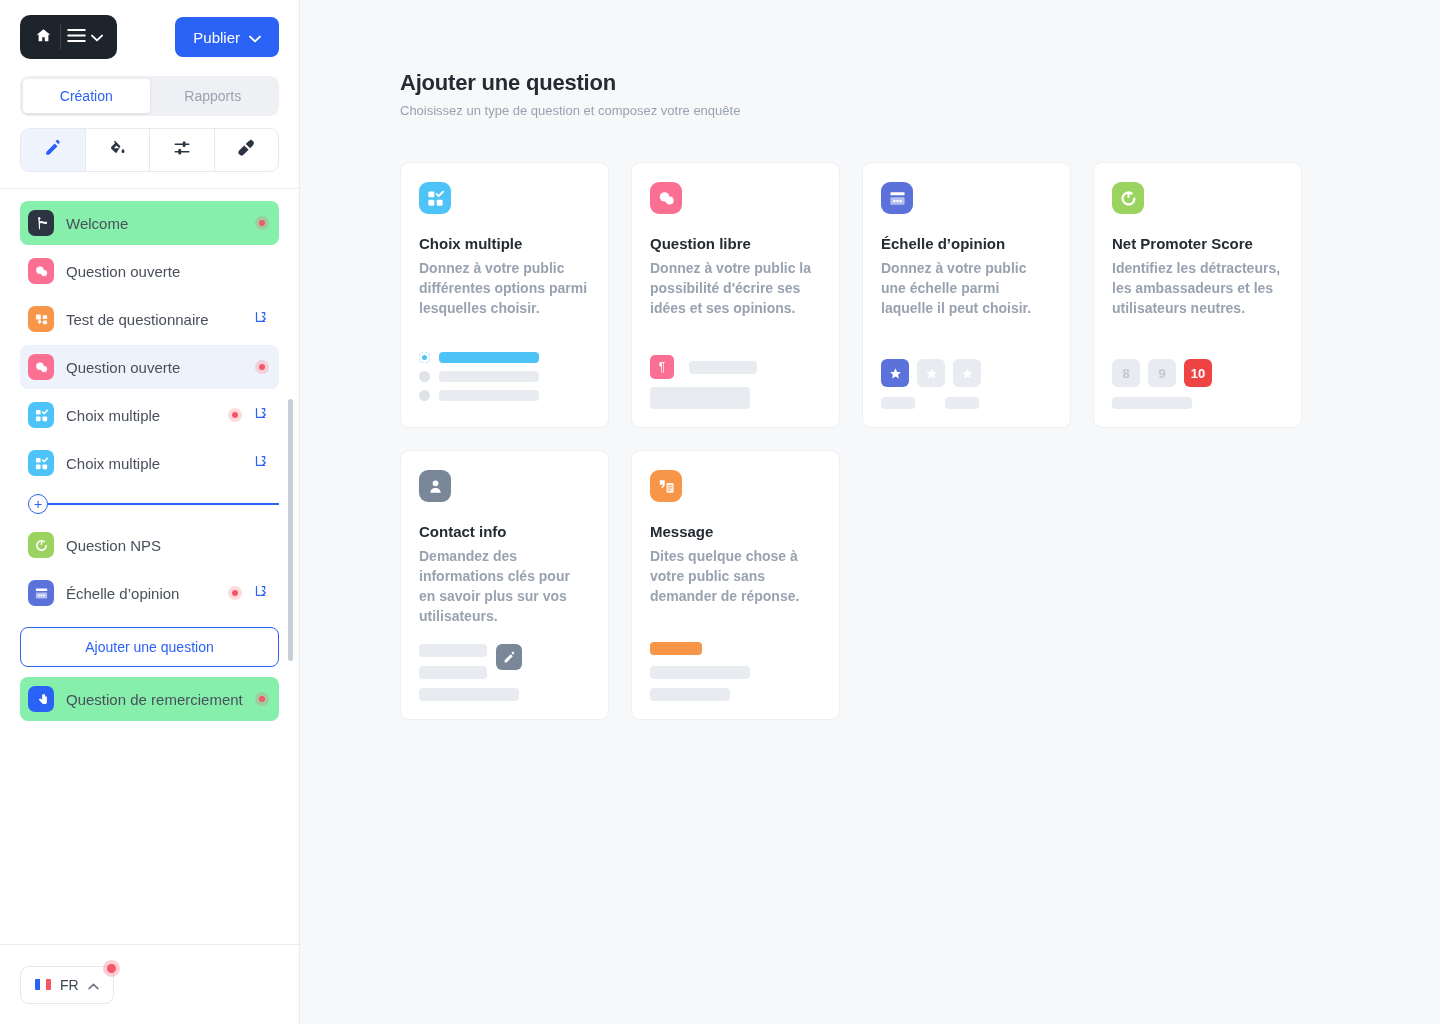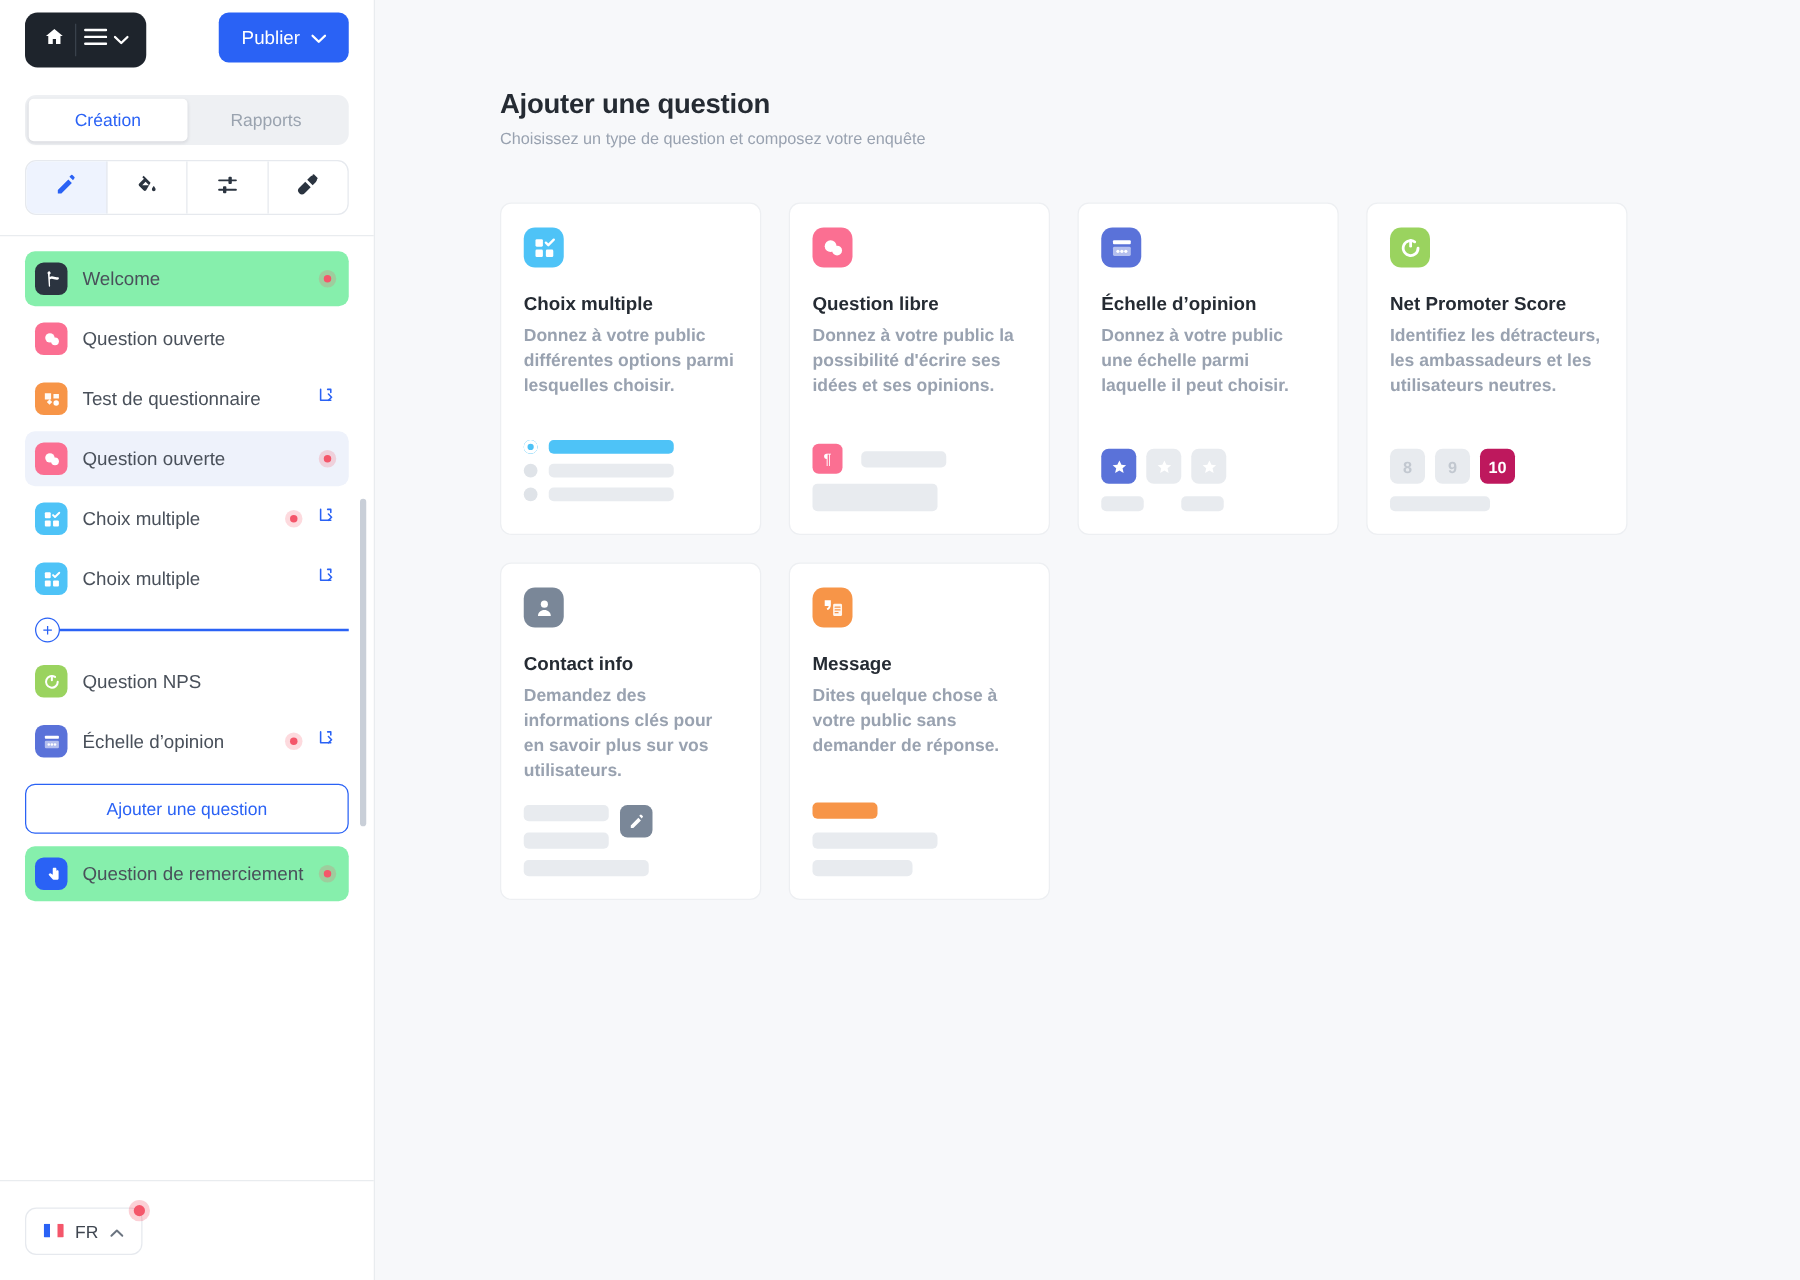--- a/index.html
+++ b/index.html
@@ -12,21 +12,21 @@
   .app { display: flex; width: 1440px; height: 1024px; }
 
   
   .sidebar {
     width: 300px; height: 1024px;
     background: #ffffff;
     border-right: 1px solid #e9ecef;
     display: flex; flex-direction: column;
     position: relative;
   }
-  .sb-header { padding: 10px 20px 0 20px; display: flex; gap: 12px; height: 64px; }
+  .sb-header { padding: 10px 20px 0 20px; display: flex; align-items: center; gap: 12px; height: 64px; }
   .nav-pill {
     background: #1e242c; border-radius: 10px; height: 44px;
     display: flex; align-items: center; padding: 0 6px;
   }
   .nav-pill .np-btn {
     width: 34px; height: 44px; display: flex; align-items: center; justify-content: center;
     cursor: pointer;
   }
   .nav-pill .np-div { width: 1px; height: 26px; background: #39414b; }
   .nav-pill .np-menu { display: flex; align-items: center; gap: 5px; padding: 0 8px 0 6px; cursor: pointer; }
@@ -153,21 +153,21 @@
     display: flex; align-items: center; justify-content: center;
   }
   .chip.on-blue { background: #5a72d9; }
   .chip.pink { background: #fb6f92; width: 24px; height: 24px; border-radius: 5px; color: #fff; font-size: 12px; }
   .chip.grey-dark { background: #7a8798; }
   .num {
     width: 28px; height: 28px; border-radius: 6px; background: #e8ebef;
     display: flex; align-items: center; justify-content: center;
     font-size: 13px; font-weight: bold; color: #c2c8d0;
   }
-  .num.on-green { background: #be185d; color: #fff; }
+  .num.on-green { background: #ef4444; color: #fff; }
 </style>
 </head>
 <body>
 
 <div class="app">
 
   <aside class="sidebar">
 
     <div class="sb-header">
       <div class="nav-pill">

